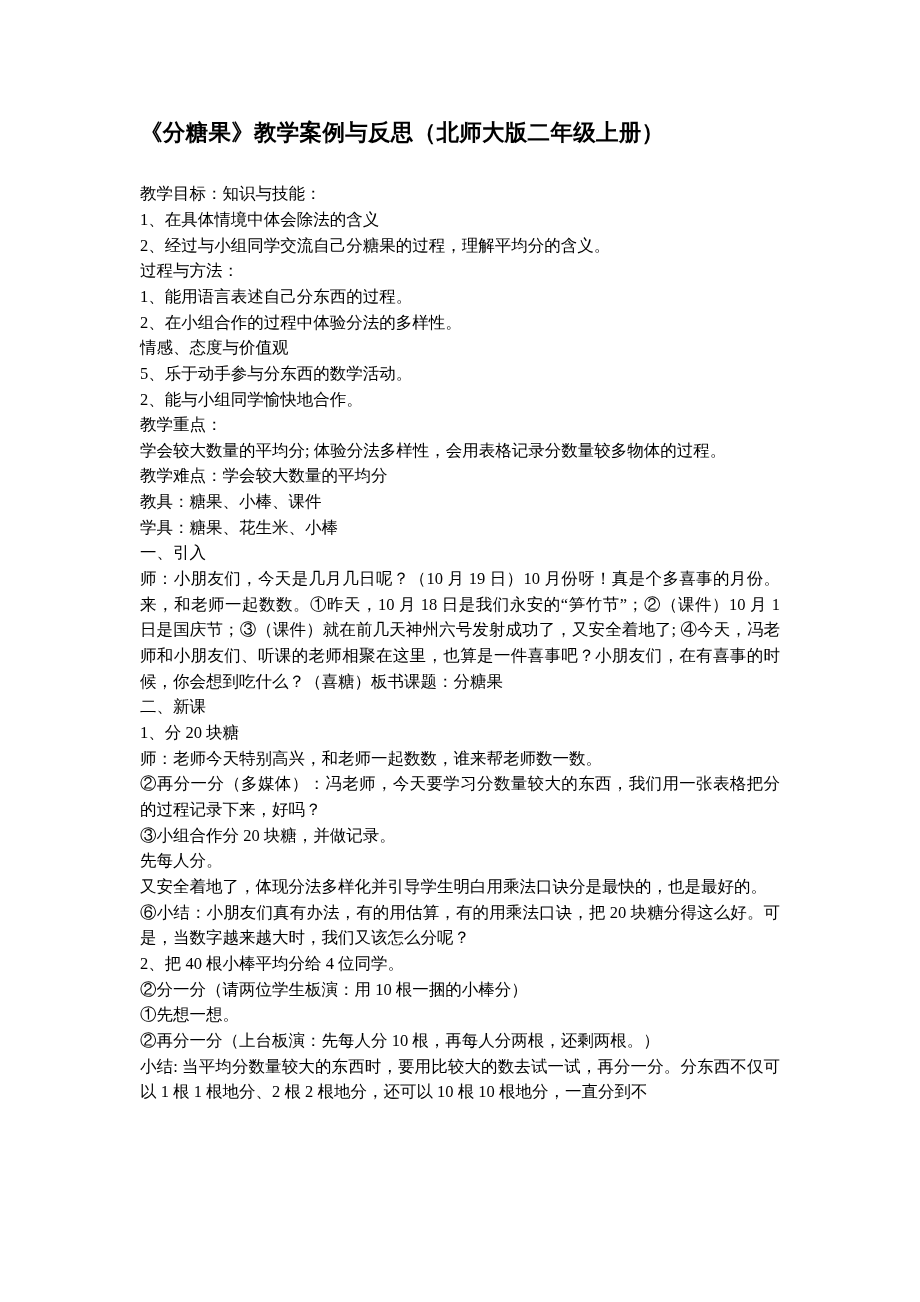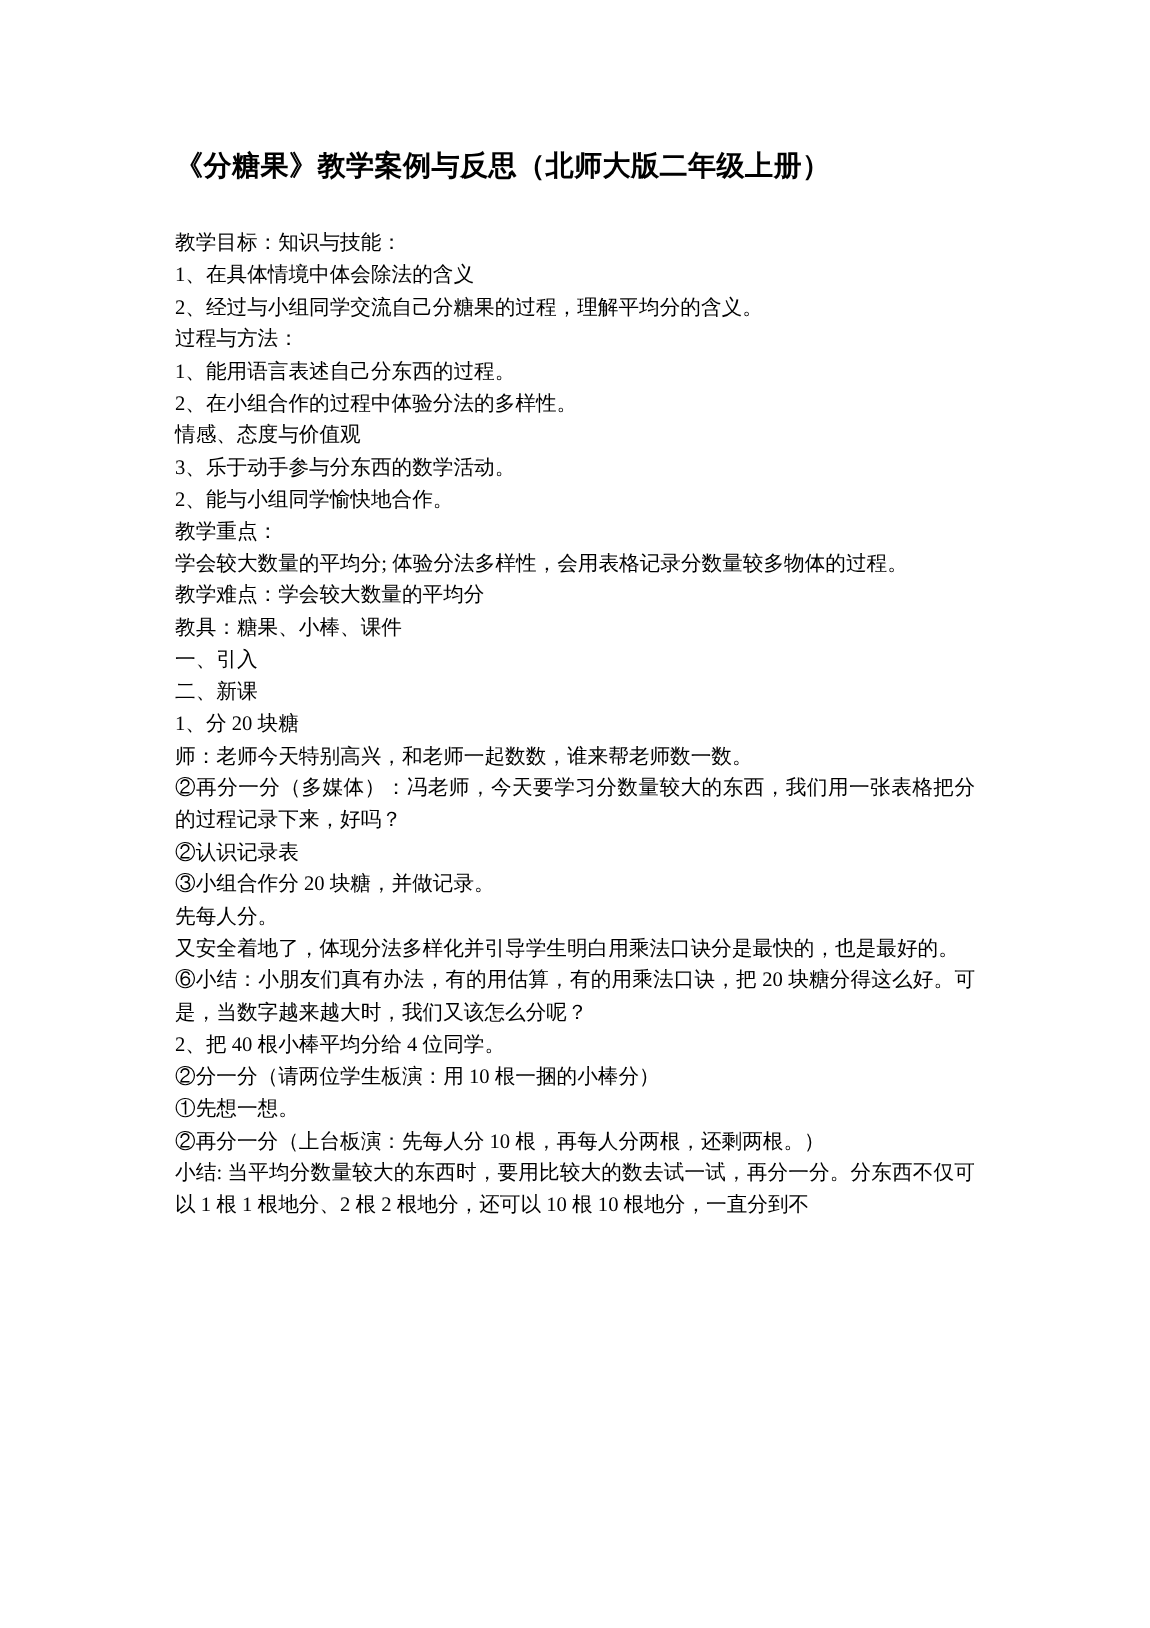--- a/index.html
+++ b/index.html
@@ -48,32 +48,33 @@
 <div class="page">
   <h1 class="doc-title">《分糖果》教学案例与反思（北师大版二年级上册）</h1>
   <div class="body-text">
     <p>教学目标：知识与技能：</p>
     <p>1、在具体情境中体会除法的含义</p>
     <p>2、经过与小组同学交流自己分糖果的过程，理解平均分的含义。</p>
     <p>过程与方法：</p>
     <p>1、能用语言表述自己分东西的过程。</p>
     <p>2、在小组合作的过程中体验分法的多样性。</p>
     <p>情感、态度与价值观</p>
-    <p>3、乐于动手参与分东西的数学活动。</p>
+    <p>5、乐于动手参与分东西的数学活动。</p>
     <p>2、能与小组同学愉快地合作。</p>
     <p>教学重点：</p>
     <p>学会较大数量的平均分; 体验分法多样性，会用表格记录分数量较多物体的过程。</p>
     <p>教学难点：学会较大数量的平均分</p>
     <p>教具：糖果、小棒、课件</p>
+    <p>学具：糖果、花生米、小棒</p>
     <p>一、引入</p>
+    <p>师：小朋友们，今天是几月几日呢？（10 月 19 日）10 月份呀！真是个多喜事的月份。来，和老师一起数数。①昨天，10 月 18 日是我们永安的“笋竹节”；②（课件）10 月 1 日是国庆节；③（课件）就在前几天神州六号发射成功了，又安全着地了; ④今天，冯老师和小朋友们、听课的老师相聚在这里，也算是一件喜事吧？小朋友们，在有喜事的时候，你会想到吃什么？（喜糖）板书课题：分糖果</p>
     <p>二、新课</p>
     <p>1、分 20 块糖</p>
     <p>师：老师今天特别高兴，和老师一起数数，谁来帮老师数一数。</p>
     <p>②再分一分（多媒体）：冯老师，今天要学习分数量较大的东西，我们用一张表格把分的过程记录下来，好吗？</p>
-    <p>②认识记录表</p>
     <p>③小组合作分 20 块糖，并做记录。</p>
     <p>先每人分。</p>
     <p>又安全着地了，体现分法多样化并引导学生明白用乘法口诀分是最快的，也是最好的。</p>
     <p>⑥小结：小朋友们真有办法，有的用估算，有的用乘法口诀，把 20 块糖分得这么好。可是，当数字越来越大时，我们又该怎么分呢？</p>
     <p>2、把 40 根小棒平均分给 4 位同学。</p>
     <p>②分一分（请两位学生板演：用 10 根一捆的小棒分）</p>
     <p>①先想一想。</p>
     <p>②再分一分（上台板演：先每人分 10 根，再每人分两根，还剩两根。）</p>
     <p>小结: 当平均分数量较大的东西时，要用比较大的数去试一试，再分一分。分东西不仅可以 1 根 1 根地分、2 根 2 根地分，还可以 10 根 10 根地分，一直分到不</p>
   </div>

